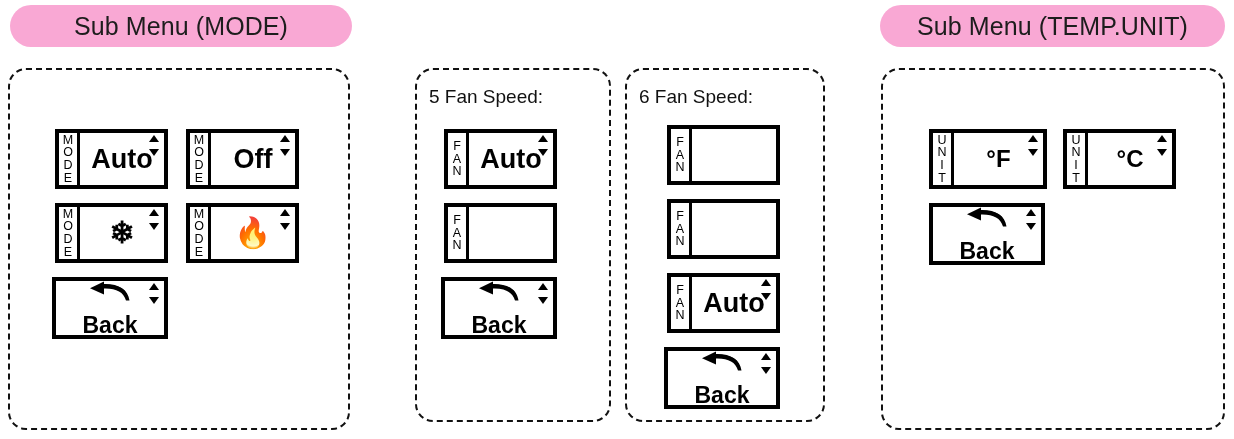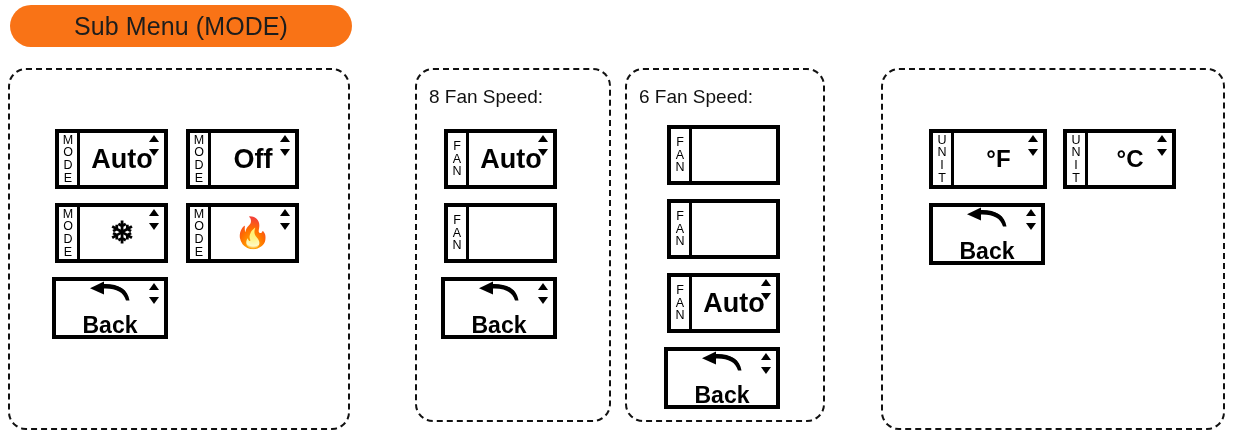--- a/index.html
+++ b/index.html
@@ -7,21 +7,21 @@
     width: 1234px; height: 439px;
     background: #ffffff;
     font-family: "Liberation Sans", sans-serif;
     overflow: hidden;
   }
   .canvas { position: relative; width: 1234px; height: 439px; }
 
   
   .pill {
     position: absolute;
-    background: #f97316;
+    background: #f9a8d4;
     border-radius: 22px;
     display: flex; align-items: center; justify-content: center;
     font-size: 25px;
     color: #1d1d1d;
     letter-spacing: 0.1px;
   }
 
   
   .panel {
     position: absolute;
@@ -110,23 +110,26 @@
 
   svg { display: block; }
 </style>
 </head>
 <body>
 
 <div class="canvas">
     <div class="pill" style="left: 10px; top: 5px; width: 342px; height: 42px;">
       <span>Sub Menu (MODE)</span>
     </div>
+    <div class="pill" style="left: 880px; top: 5px; width: 345px; height: 42px;">
+      <span>Sub Menu (TEMP.UNIT)</span>
+    </div>
     <div class="panel" style="left: 8px; top: 68px; width: 342px; height: 362px;"></div>
     <div class="panel" style="left: 415px; top: 68px; width: 196px; height: 354px;"></div>
-    <div class="panel-title" style="left: 429px; top: 86px;">8 Fan Speed:</div>
+    <div class="panel-title" style="left: 429px; top: 86px;">5 Fan Speed:</div>
     <div class="panel" style="left: 625px; top: 68px; width: 200px; height: 354px;"></div>
     <div class="panel-title" style="left: 639px; top: 86px;">6 Fan Speed:</div>
     <div class="panel" style="left: 881px; top: 68px; width: 344px; height: 362px;"></div>
     <div class="cell" style="left: 55px; top: 129px; width: 113px; height: 60px;">
       <div class="cell-label">
         <span>M</span>
         <span>O</span>
         <span>D</span>
         <span>E</span>
       </div>

